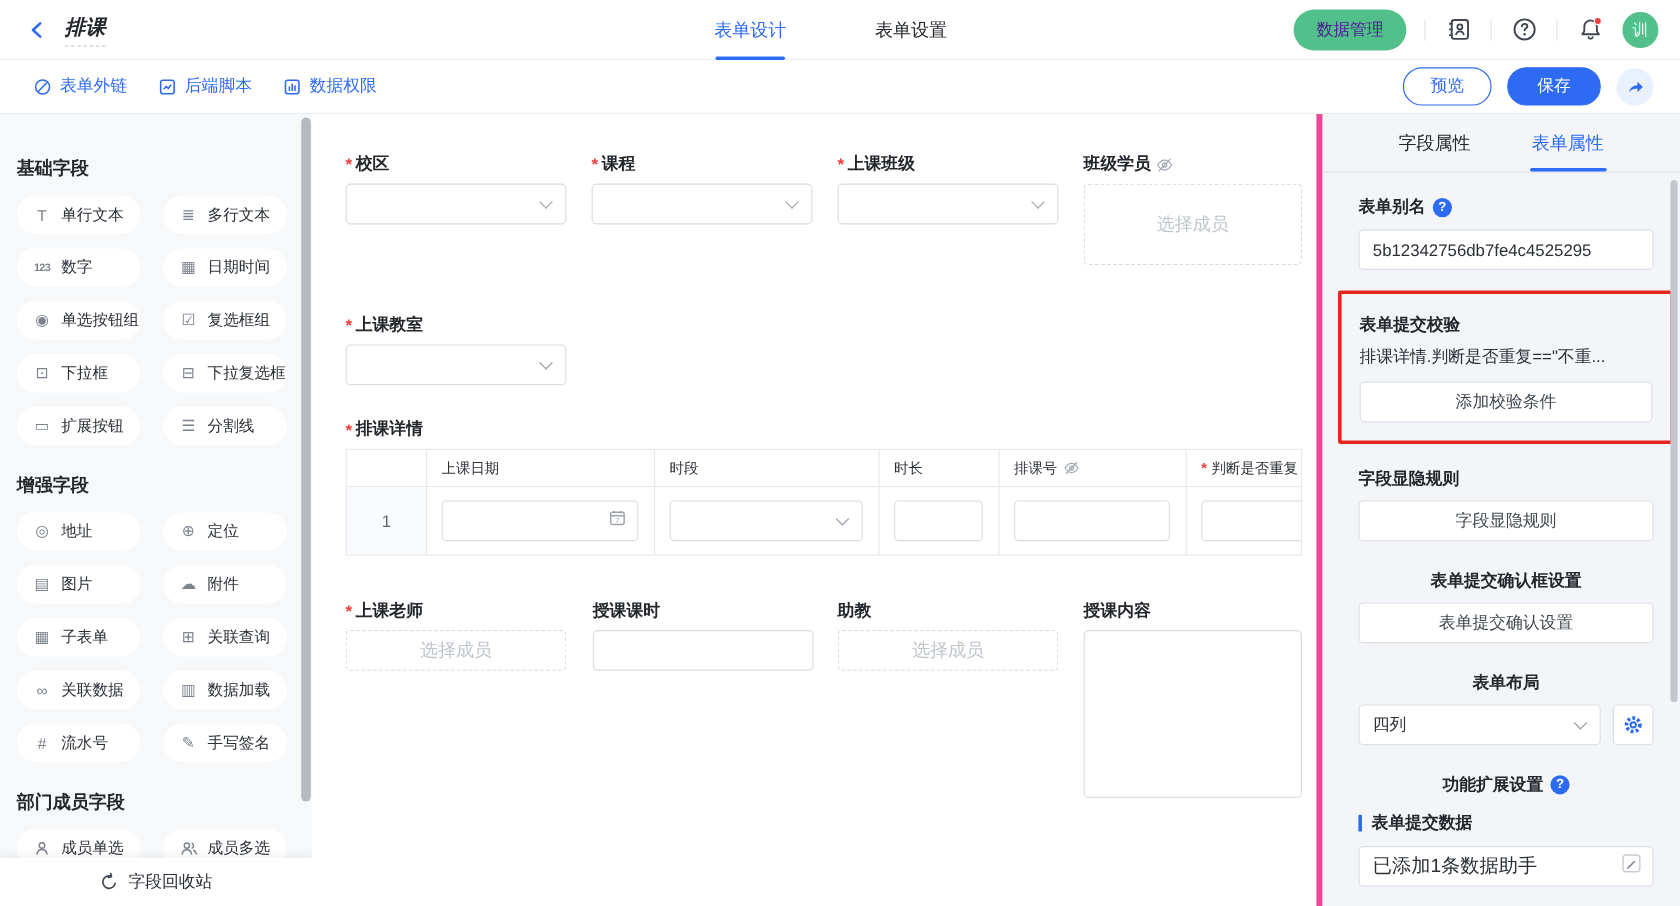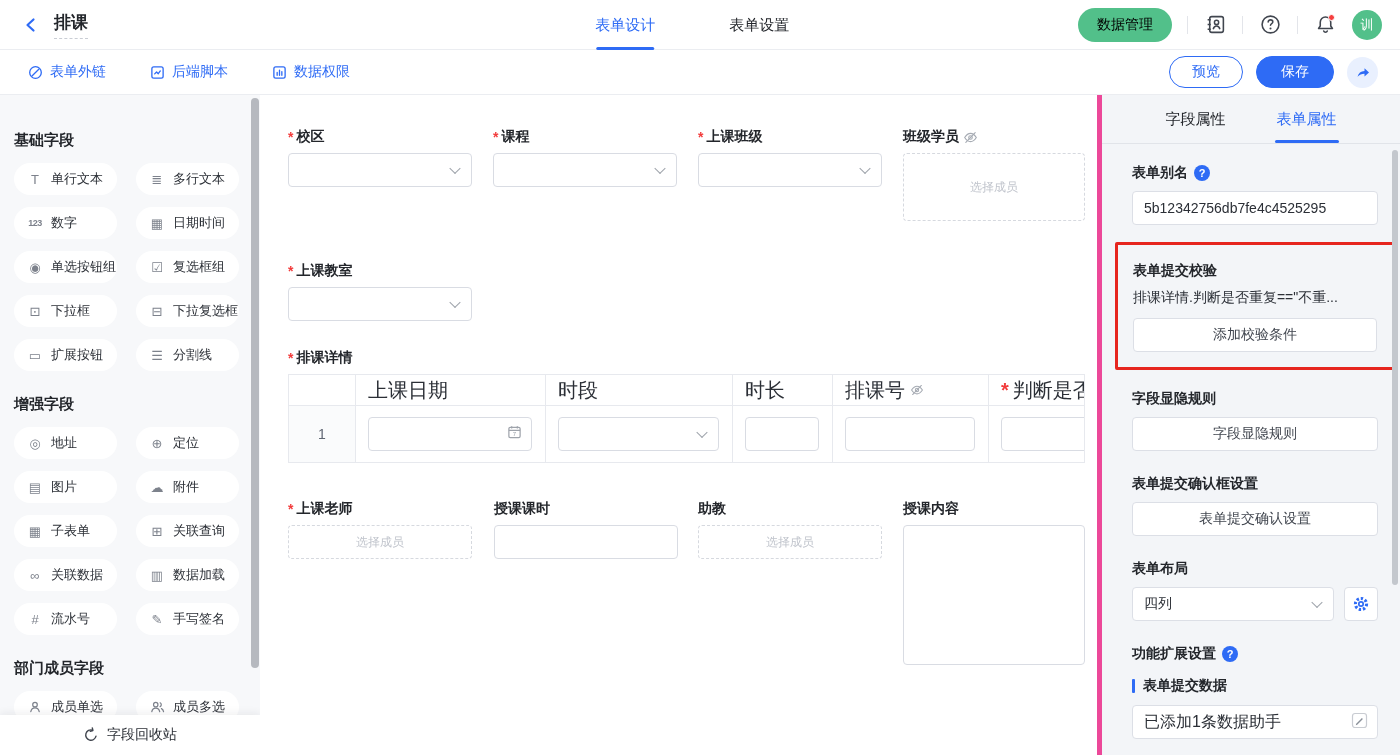--- a/index.html
+++ b/index.html
@@ -8,35 +8,35 @@
     --line:#e4e7ed; --line2:#ebedf1; --panel:#f3f5f8; --sidebar:#f7f8fa;
   }
   *{margin:0;padding:0;box-sizing:border-box;font-family:"Liberation Sans","DejaVu Sans",sans-serif;}
   html,body{width:1400px;height:755px;overflow:hidden;background:#fff;}
   .app{width:1400px;height:755px;position:relative;}
 
   
   .topbar{height:50px;border-bottom:1px solid var(--line2);display:flex;align-items:center;position:relative;background:#fff;z-index:5;}
   .tb-left{display:flex;align-items:center;gap:14px;padding-left:22px;}
   .back{display:flex;align-items:center;cursor:pointer;}
-  .app-title{font-size:17px;font-weight:700;color:var(--text);padding-bottom:4px;border-bottom:1px dashed #c9cdd4;}
+  .app-title{font-size:17px;font-weight:700;color:var(--text);padding-bottom:4px;border-bottom:1px dashed #c9cdd4;font-style:italic;}
   .tb-tabs{position:absolute;left:50%;top:0;height:50px;transform:translateX(-54%);display:flex;gap:74px;}
   .tb-tab{height:50px;display:flex;align-items:center;font-size:15px;color:var(--text);cursor:pointer;position:relative;}
   .tb-tab.active{color:var(--blue);}
   .tab-underline{position:absolute;bottom:0;left:50%;transform:translateX(-50%);width:58px;height:3px;background:var(--blue);border-radius:2px;}
   .tb-right{margin-left:auto;display:flex;align-items:center;gap:15px;padding-right:18px;}
-  .btn-green{background:var(--green);color:#000000;border:none;font-size:14px;padding:8px 19px;border-radius:17px;cursor:pointer;}
+  .btn-green{background:var(--green);color:#4c1d95;border:none;font-size:14px;padding:8px 19px;border-radius:17px;cursor:pointer;}
   .vdiv{width:1px;height:18px;background:#e3e5ea;}
   .hicon{display:flex;align-items:center;justify-content:center;width:24px;height:24px;position:relative;cursor:pointer;}
   .bell-dot{position:absolute;top:1px;right:2px;width:7px;height:7px;border-radius:50%;background:#f53f3f;border:1px solid #fff;}
   .avatar{width:30px;height:30px;border-radius:50%;background:var(--green);color:#fff;font-size:13px;display:flex;align-items:center;justify-content:center;cursor:pointer;}
 
   
   .subbar{height:45px;border-bottom:1px solid var(--line2);display:flex;align-items:center;background:#fff;position:relative;z-index:4;}
-  .sb-links{display:flex;align-items:center;gap:44px;padding-left:28px;}
+  .sb-links{display:flex;align-items:center;gap:26px;padding-left:28px;}
   .sb-link{display:flex;align-items:center;gap:7px;color:var(--blue);font-size:14px;cursor:pointer;}
   .sb-right{margin-left:auto;display:flex;align-items:center;gap:13px;padding-right:22px;}
   .btn-preview{background:#fff;border:1px solid var(--blue);color:var(--blue);font-size:14px;padding:6px 22px;border-radius:16px;cursor:pointer;}
   .btn-save{background:var(--blue);border:1px solid var(--blue);color:#fff;font-size:14px;padding:6px 24px;border-radius:16px;cursor:pointer;}
   .btn-share{width:31px;height:31px;border-radius:50%;background:#e9f0fe;display:flex;align-items:center;justify-content:center;cursor:pointer;}
 
   
   .main{display:flex;height:660px;}
   .sidebar{width:260px;background:var(--sidebar);position:relative;overflow:hidden;flex:none;}
   .canvas{width:837px;background:#fff;position:relative;flex:none;}
@@ -51,27 +51,27 @@
   .pi-num{font-size:9px;font-weight:700;letter-spacing:-0.5px;}
   .sb-thumb{position:absolute;right:1px;top:3px;width:8px;height:570px;border-radius:4px;background:#b6b9bf;}
   .recycle-bar{position:absolute;left:0;bottom:0;width:260px;height:40px;background:#fff;box-shadow:0 -2px 8px rgba(31,35,41,.07);display:flex;align-items:center;justify-content:center;gap:8px;font-size:14px;color:#2b2f36;cursor:pointer;z-index:2;}
 
   
   .fld{position:absolute;}
   .flabel{font-size:14px;font-weight:700;color:var(--text);height:20px;display:flex;align-items:center;gap:4px;margin-bottom:6px;white-space:nowrap;}
   .req{color:var(--ast);font-weight:700;margin-right:-1px;}
   .ctl{height:34px;border:1px solid #d9dce3;border-radius:4px;background:#fff;position:relative;}
   .chev{position:absolute;right:12px;top:50%;width:8px;height:8px;border-right:1.6px solid #9ea3ab;border-bottom:1.6px solid #9ea3ab;transform:translateY(-70%) rotate(45deg);}
-  .memberbox{border:1px dashed #d6d9df;border-radius:4px;background:#fff;display:flex;align-items:center;justify-content:center;color:var(--ph);font-size:12px;cursor:pointer;}
+  .memberbox{border:1px dashed #d6d9df;border-radius:4px;background:#fff;display:flex;align-items:center;justify-content:center;color:var(--ph);font-size:15px;cursor:pointer;}
   .txtarea{border:1px solid #d9dce3;border-radius:4px;background:#fff;}
 
   
   .subtable{position:absolute;left:28px;top:279px;width:797px;border:1px solid #e7e9ee;overflow:hidden;background:#fff;}
   .st-row{display:flex;}
-  .st-head .st-cell{height:30px;display:flex;align-items:center;font-size:20px;color:#2b2f36;font-weight:500;gap:5px;padding-left:12px;}
+  .st-head .st-cell{height:30px;display:flex;align-items:center;font-size:12px;color:#2b2f36;font-weight:500;gap:5px;padding-left:12px;}
   .st-body .st-cell{height:56px;display:flex;align-items:center;padding-left:12px;}
   .st-head{border-bottom:1px solid #e7e9ee;}
   .st-cell{border-right:1px solid #e7e9ee;flex:none;}
   .st-cell:last-child{border-right:none;}
   .c0{width:67px;justify-content:center;padding-left:0 !important;}
   .c1{width:190px;} .c2{width:187px;} .c3{width:100px;} .c4{width:156px;} .c5{width:140px;}
   .st-body .c0{background:#fafbfc;color:#5f6672;font-size:14px;}
   .cell-input{height:34px;border:1px solid #d9dce3;border-radius:4px;background:#fff;position:relative;}
   .ci1{width:164px;} .ci2{width:161px;} .ci3{width:74px;} .ci4{width:130px;} .ci5{width:120px;}
   .cal-ic{position:absolute;right:9px;top:50%;transform:translateY(-50%);}
@@ -89,21 +89,21 @@
   .rule-text{font-size:14px;color:#2b2f36;margin:4px 0 11px;white-space:nowrap;overflow:hidden;}
   .layout-row{display:flex;gap:10px;align-items:center;}
   .in-select{flex:1;height:34px;border:1px solid #dcdfe6;border-radius:4px;background:#fff;display:flex;align-items:center;padding:0 11px;font-size:14px;color:#2b2f36;position:relative;cursor:pointer;}
   .gearbtn{width:34px;height:34px;border:1px solid #dcdfe6;border-radius:4px;background:#fff;display:flex;align-items:center;justify-content:center;cursor:pointer;flex:none;}
   .subhead{display:flex;align-items:center;gap:8px;font-size:14px;font-weight:700;color:var(--text);margin:14px 0 10px;}
   .bluebar{width:3px;height:14px;background:var(--blue);border-radius:1px;}
   .valbox{height:34px;border:1px solid #dcdfe6;border-radius:4px;background:#fff;display:flex;align-items:center;justify-content:space-between;padding:0 9px 0 11px;font-size:16px;color:#2b2f36;}
   .in-thumb{position:absolute;right:2px;top:55px;width:6px;height:435px;border-radius:3px;background:#c3c7cd;}
   .help-badge{width:16px;height:16px;border-radius:50%;background:var(--blue);color:#fff;font-size:11px;font-weight:700;display:flex;align-items:center;justify-content:center;flex:none;}
   .eye-off{display:inline-flex;}
-  .mt20{margin-top:20px;} .mt24{margin-top:24px;}
+  .mt20{margin-top:20px;} .mt24{margin-top:24px;justify-content:center;}
 </style>
 </head>
 <body>
 
 <div class="app">
 
   <header class="topbar">
     <div class="tb-left">
       <span class="back">
         <svg width="18" height="18" viewBox="0 0 18 18">

